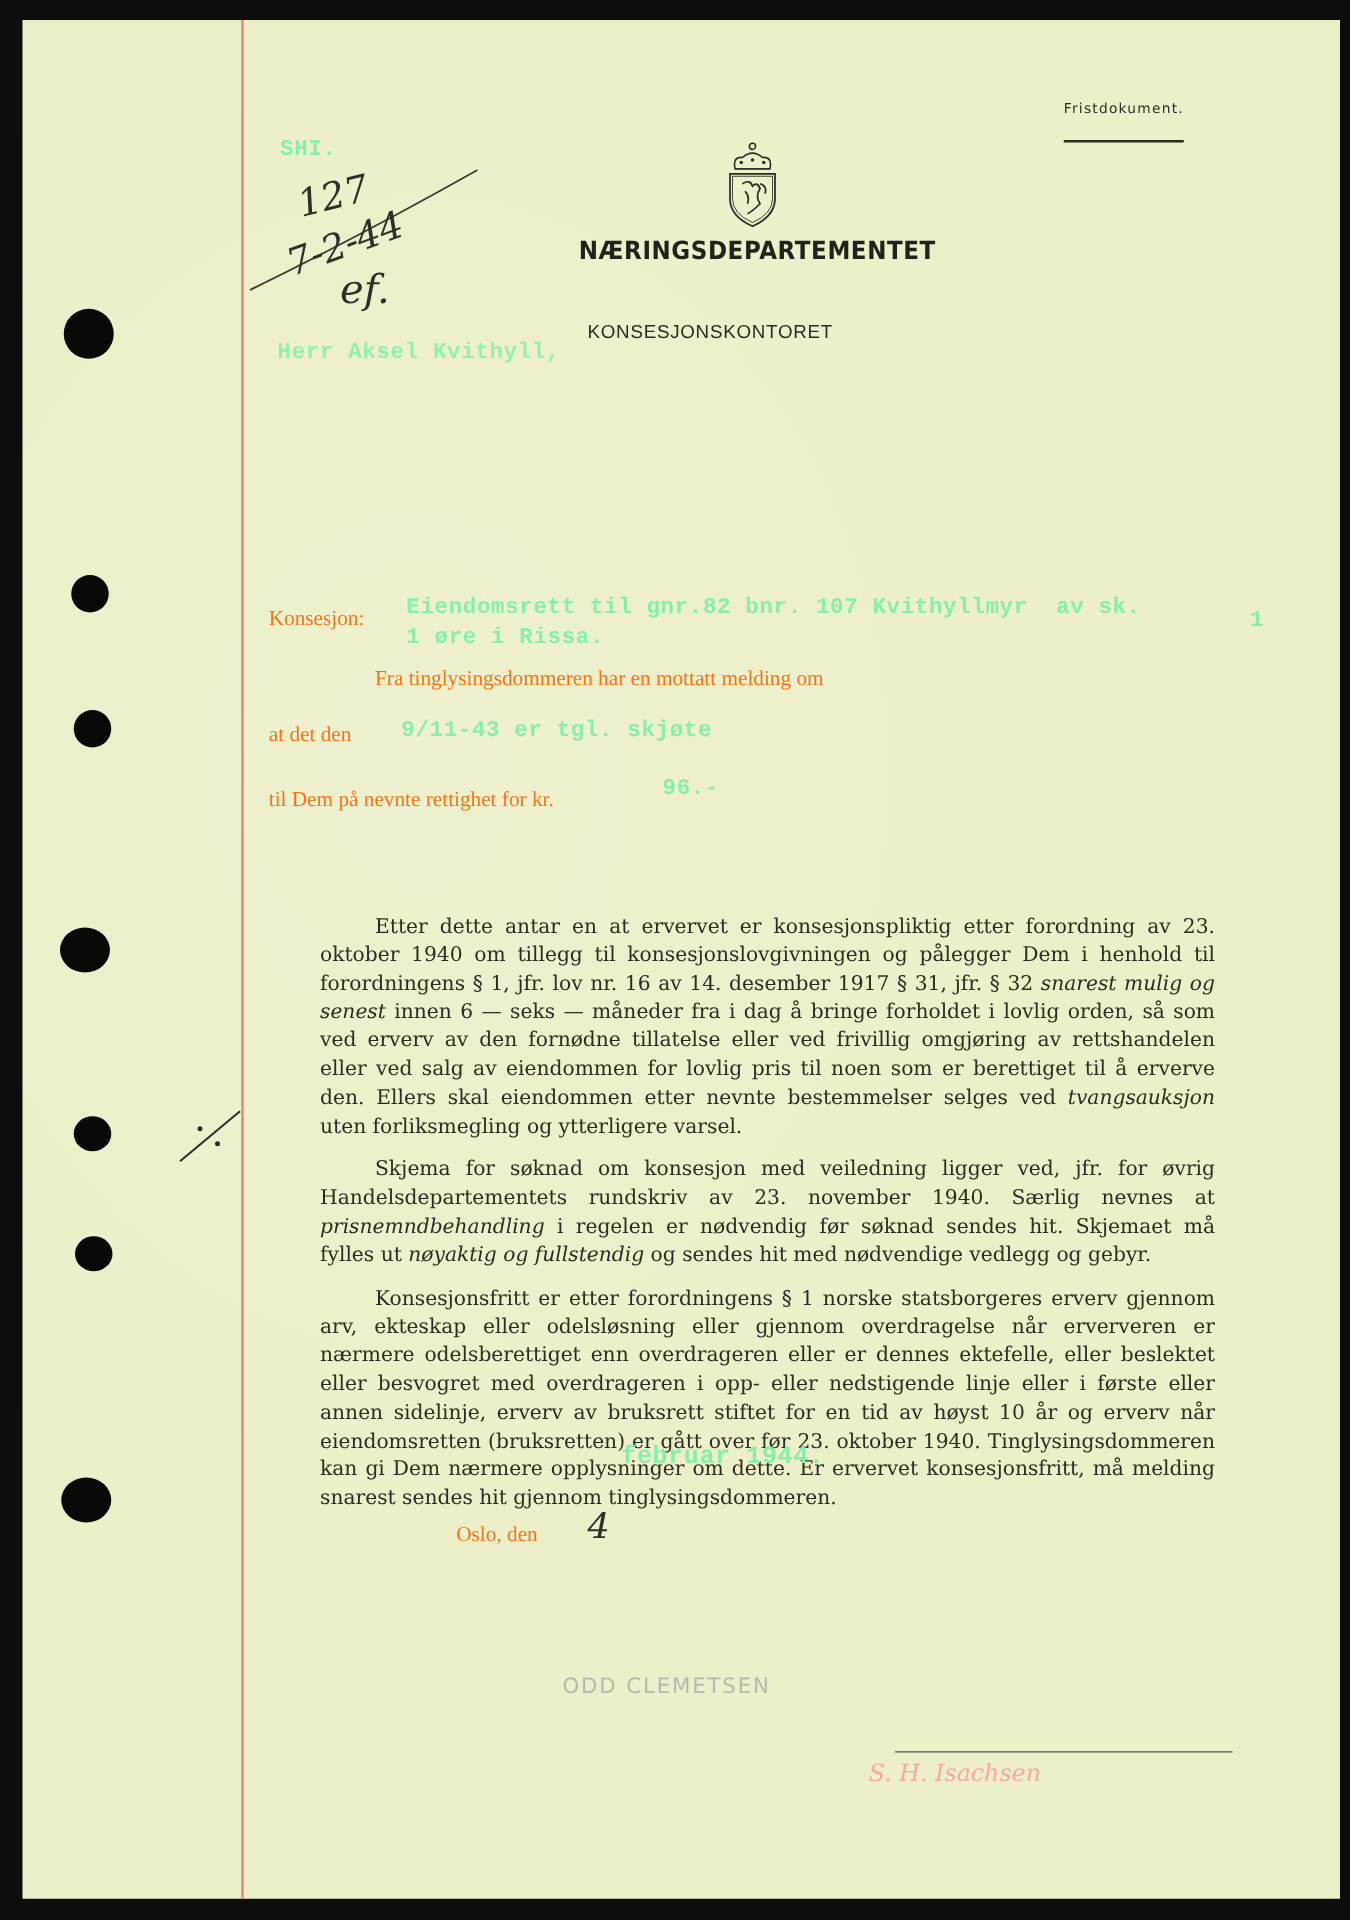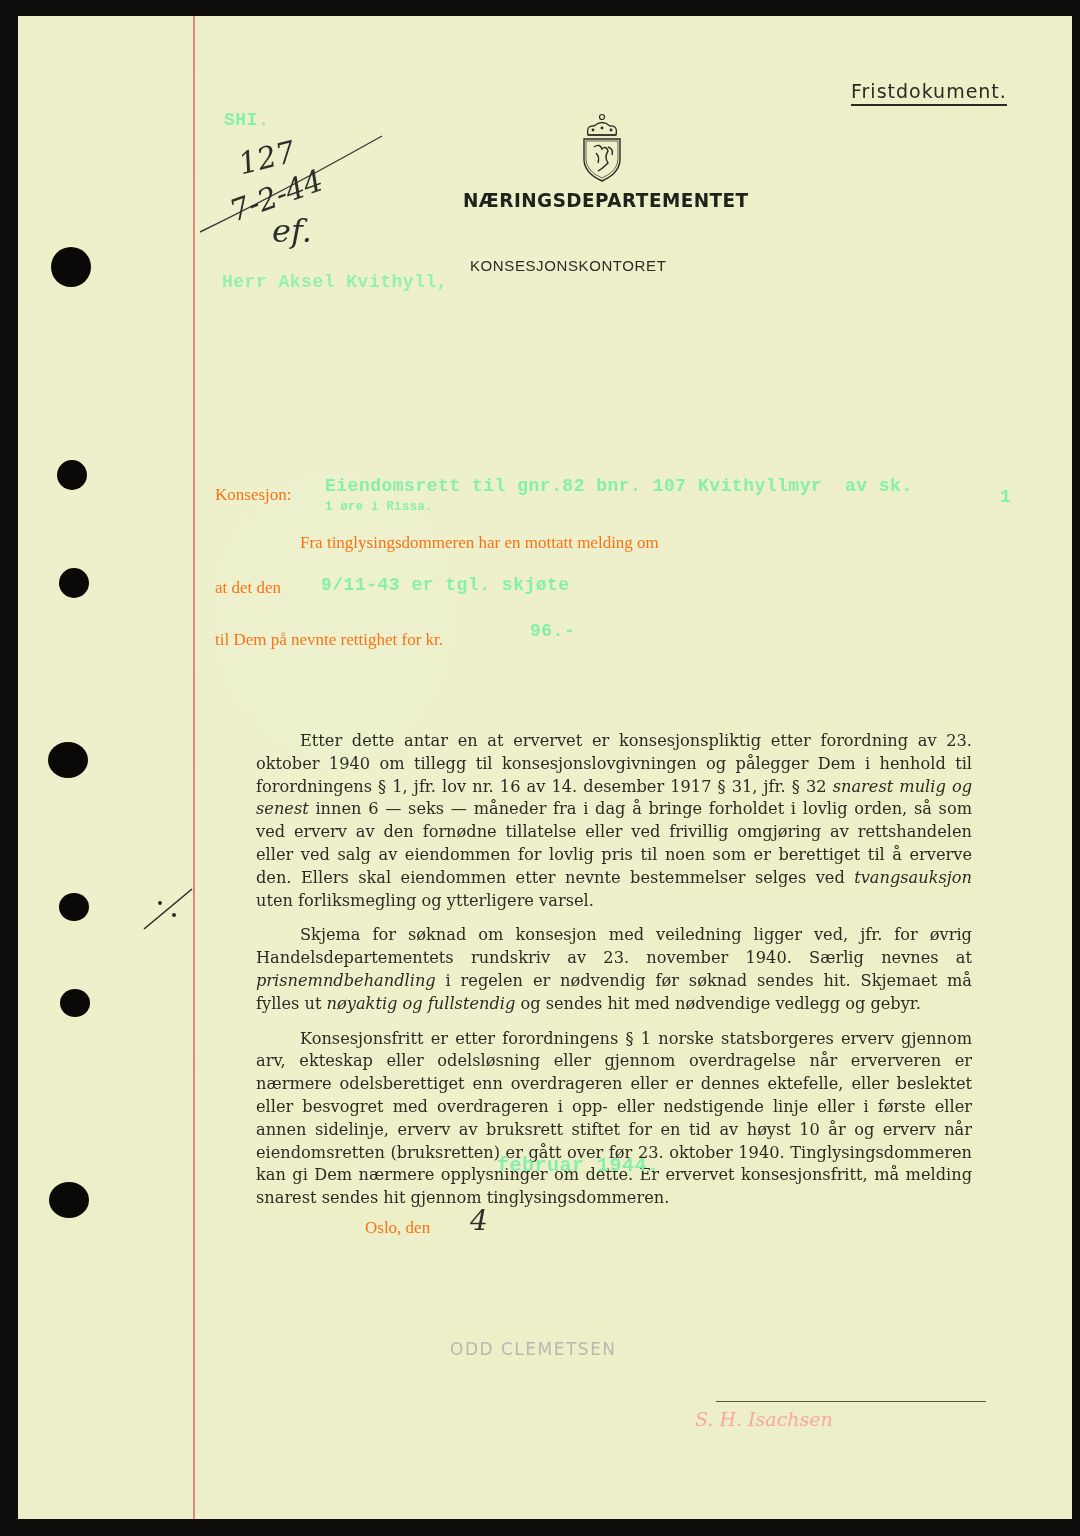--- a/index.html
+++ b/index.html
@@ -22,22 +22,22 @@
     background:#0a0908;
   }
   .abs { position:absolute; }
   .typewriter {
     font-family:"Liberation Mono", monospace; font-weight:bold;
     color:#86efac; letter-spacing:0.5px;
     filter: blur(0.4px);
   }
   .serif { font-family:"Liberation Serif", serif; color:#f97316; }
   .fristdok {
-    font-family:"DejaVu Sans", sans-serif; font-size:19px; color:#2b2b25;
-    letter-spacing:1px; border-bottom:2px solid #2b2b25; padding-bottom:2px;
+    font-family:"DejaVu Sans", sans-serif; font-size:11px; color:#2b2b25;
+    letter-spacing:1px; border-bottom:2px solid #2b2b25; padding-bottom:19px;
   }
   .dept {
     font-family:"DejaVu Sans", sans-serif; font-weight:bold; font-size:20px;
     color:#22221d; letter-spacing:0.5px; transform:scaleX(0.92); transform-origin:left;
   }
   .office {
     font-family:"Liberation Sans", sans-serif; font-size:15px; color:#2b2b25; letter-spacing:0.6px;
   }
   .hand {
     font-family:"DejaVu Serif", serif; font-style:italic; color:#2f2f2a;
@@ -100,21 +100,21 @@
   </svg>
 </div>
 <div class="abs hand" style="left:238px;top:140px;font-size:30px;transform:rotate(-14deg);">127</div>
 <div class="abs hand" style="left:228px;top:178px;font-size:30px;transform:rotate(-20deg);">7-2-44</div>
 <div class="abs hand" style="left:272px;top:212px;font-size:32px;">ef.</div>
 
 <div class="abs typewriter" style="left:222px;top:272px;font-size:18px;opacity:0.85;">Herr Aksel Kvithyll,</div>
 
 <div class="abs serif" style="left:215px;top:485px;font-size:17px;">Konsesjon:</div>
 <div class="abs typewriter" style="left:325px;top:476px;font-size:18px;white-space:pre;">Eiendomsrett til gnr.82 bnr. 107 Kvithyllmyr  av sk.</div>
-<div class="abs typewriter" style="left:325px;top:500px;font-size:12px;text-align:center;">1 øre i Rissa.</div>
+<div class="abs typewriter" style="left:325px;top:500px;font-size:18px;text-align:center;">1 øre i Rissa.</div>
 <div class="abs typewriter" style="left:1000px;top:487px;font-size:18px;">1</div>
 
 <div class="abs serif" style="left:256px;top:533px;font-size:17px;margin-left:44px;">Fra tinglysingsdommeren har en mottatt melding om</div>
 
 <div class="abs serif" style="left:215px;top:578px;font-size:17px;">at det den</div>
 <div class="abs typewriter" style="left:321px;top:575px;font-size:18px;">9/11-43 er tgl. skjøte</div>
 
 <div class="abs serif" style="left:215px;top:630px;font-size:17px;">til Dem på nevnte rettighet for kr.</div>
 <div class="abs typewriter" style="left:530px;top:621px;font-size:18px;">96.-</div>
 

